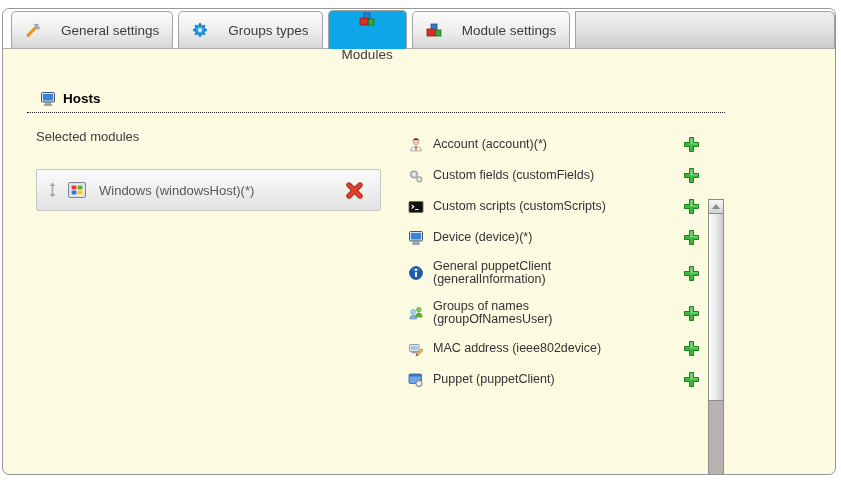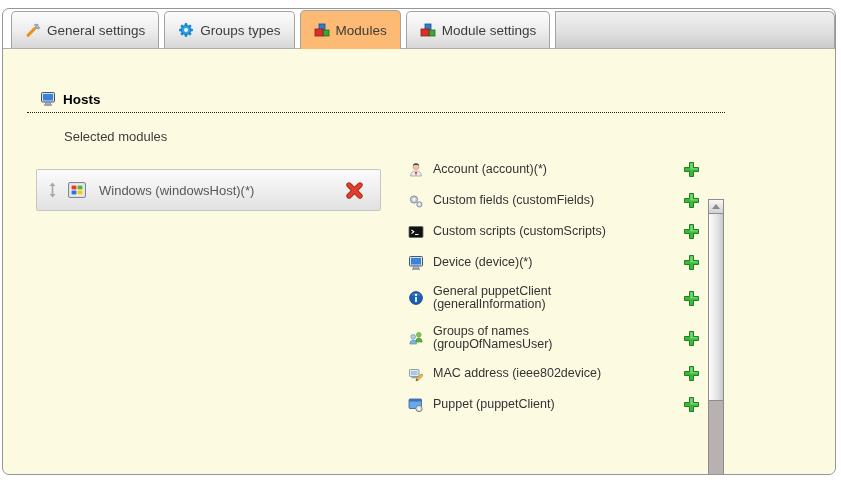--- a/index.html
+++ b/index.html
@@ -15,65 +15,65 @@
     background:#fdfae2;box-sizing:border-box;overflow:hidden;
   }
   
   .tabstrip{
     display:flex;align-items:flex-end;
     height:39px;padding:0 0 0 8px;
     background:#ffffff;border-bottom:1px solid #adadad;
     border-radius:7px 7px 0 0;
   }
   .tab{
-    display:flex;align-items:center;gap:6px;
+    display:flex;align-items:center;gap:20px;
     height:36px;padding:0 13px;margin-right:5px;
     border:1px solid #a3a3a3;border-bottom:none;
     border-radius:5px 5px 0 0;
     background:linear-gradient(180deg,#fcfcfc 0%,#ececec 55%,#d7d7d7 100%);
     font-size:13.5px;color:#3c3c3c;cursor:pointer;white-space:nowrap;
     position:relative;
   }
   .tab.active{
-    background:#fdba74;
-    height:38px;bottom:-1px;z-index:2;
+    background:#0ea5e9;
+    height:38px;bottom:-1px;z-index:2;flex-direction:column;
   }
   .tab-filler{
     flex:1;height:36px;
     border:1px solid #a3a3a3;border-bottom:none;
     border-radius:0 6px 0 0;
     background:linear-gradient(180deg,#f0f0f0 0%,#e0e0e0 55%,#cbcbcb 100%);
   }
   .ticon,.micon{display:inline-flex;flex:none;}
   
   .content{padding:42px 0 0 24px;}
   .heading{
-    display:flex;align-items:center;gap:7px;
+    display:flex;align-items:flex-start;gap:7px;
     width:698px;box-sizing:border-box;
     padding:0 0 5px 13px;
     border-bottom:1px dotted #222;
     font-size:13.5px;font-weight:bold;color:#000;
   }
   .cols{display:flex;margin:16px 0 0 9px;}
   .col-left{width:345px;margin-right:27px;}
   .col-right{width:316px;position:relative;}
-  .col-label{font-size:13px;color:#3d3d3d;margin-left:28px;}
+  .col-label{font-size:13px;color:#3d3d3d;}
   
   .sel-row{
     margin-top:25px;height:42px;box-sizing:border-box;
     border:1px solid #c6c6c6;border-radius:2px;
     background:linear-gradient(180deg,#fbfbfb 0%,#efefef 50%,#e1e1e1 100%);
     display:flex;align-items:center;padding:0 16px 0 11px;
   }
   .sel-label{font-size:13px;color:#585858;margin-left:13px;}
   .drag{margin-right:11px;cursor:grab;display:inline-flex;}
   .del-btn{margin-left:auto;cursor:pointer;display:inline-flex;}
   
   .avail-list{
-    margin-top:25px;height:296px;overflow:hidden;
+    height:296px;overflow:hidden;
     padding-right:28px;box-sizing:border-box;position:relative;
   }
   .avail-rows{width:292px;}
   .avail-row{display:flex;align-items:center;gap:9px;padding:7px 0;}
   .avail-label{
     font-size:12.5px;line-height:13px;color:#333;
     white-space:pre-line;
   }
   .add-btn{margin-left:auto;cursor:pointer;display:inline-flex;flex:none;}
   

